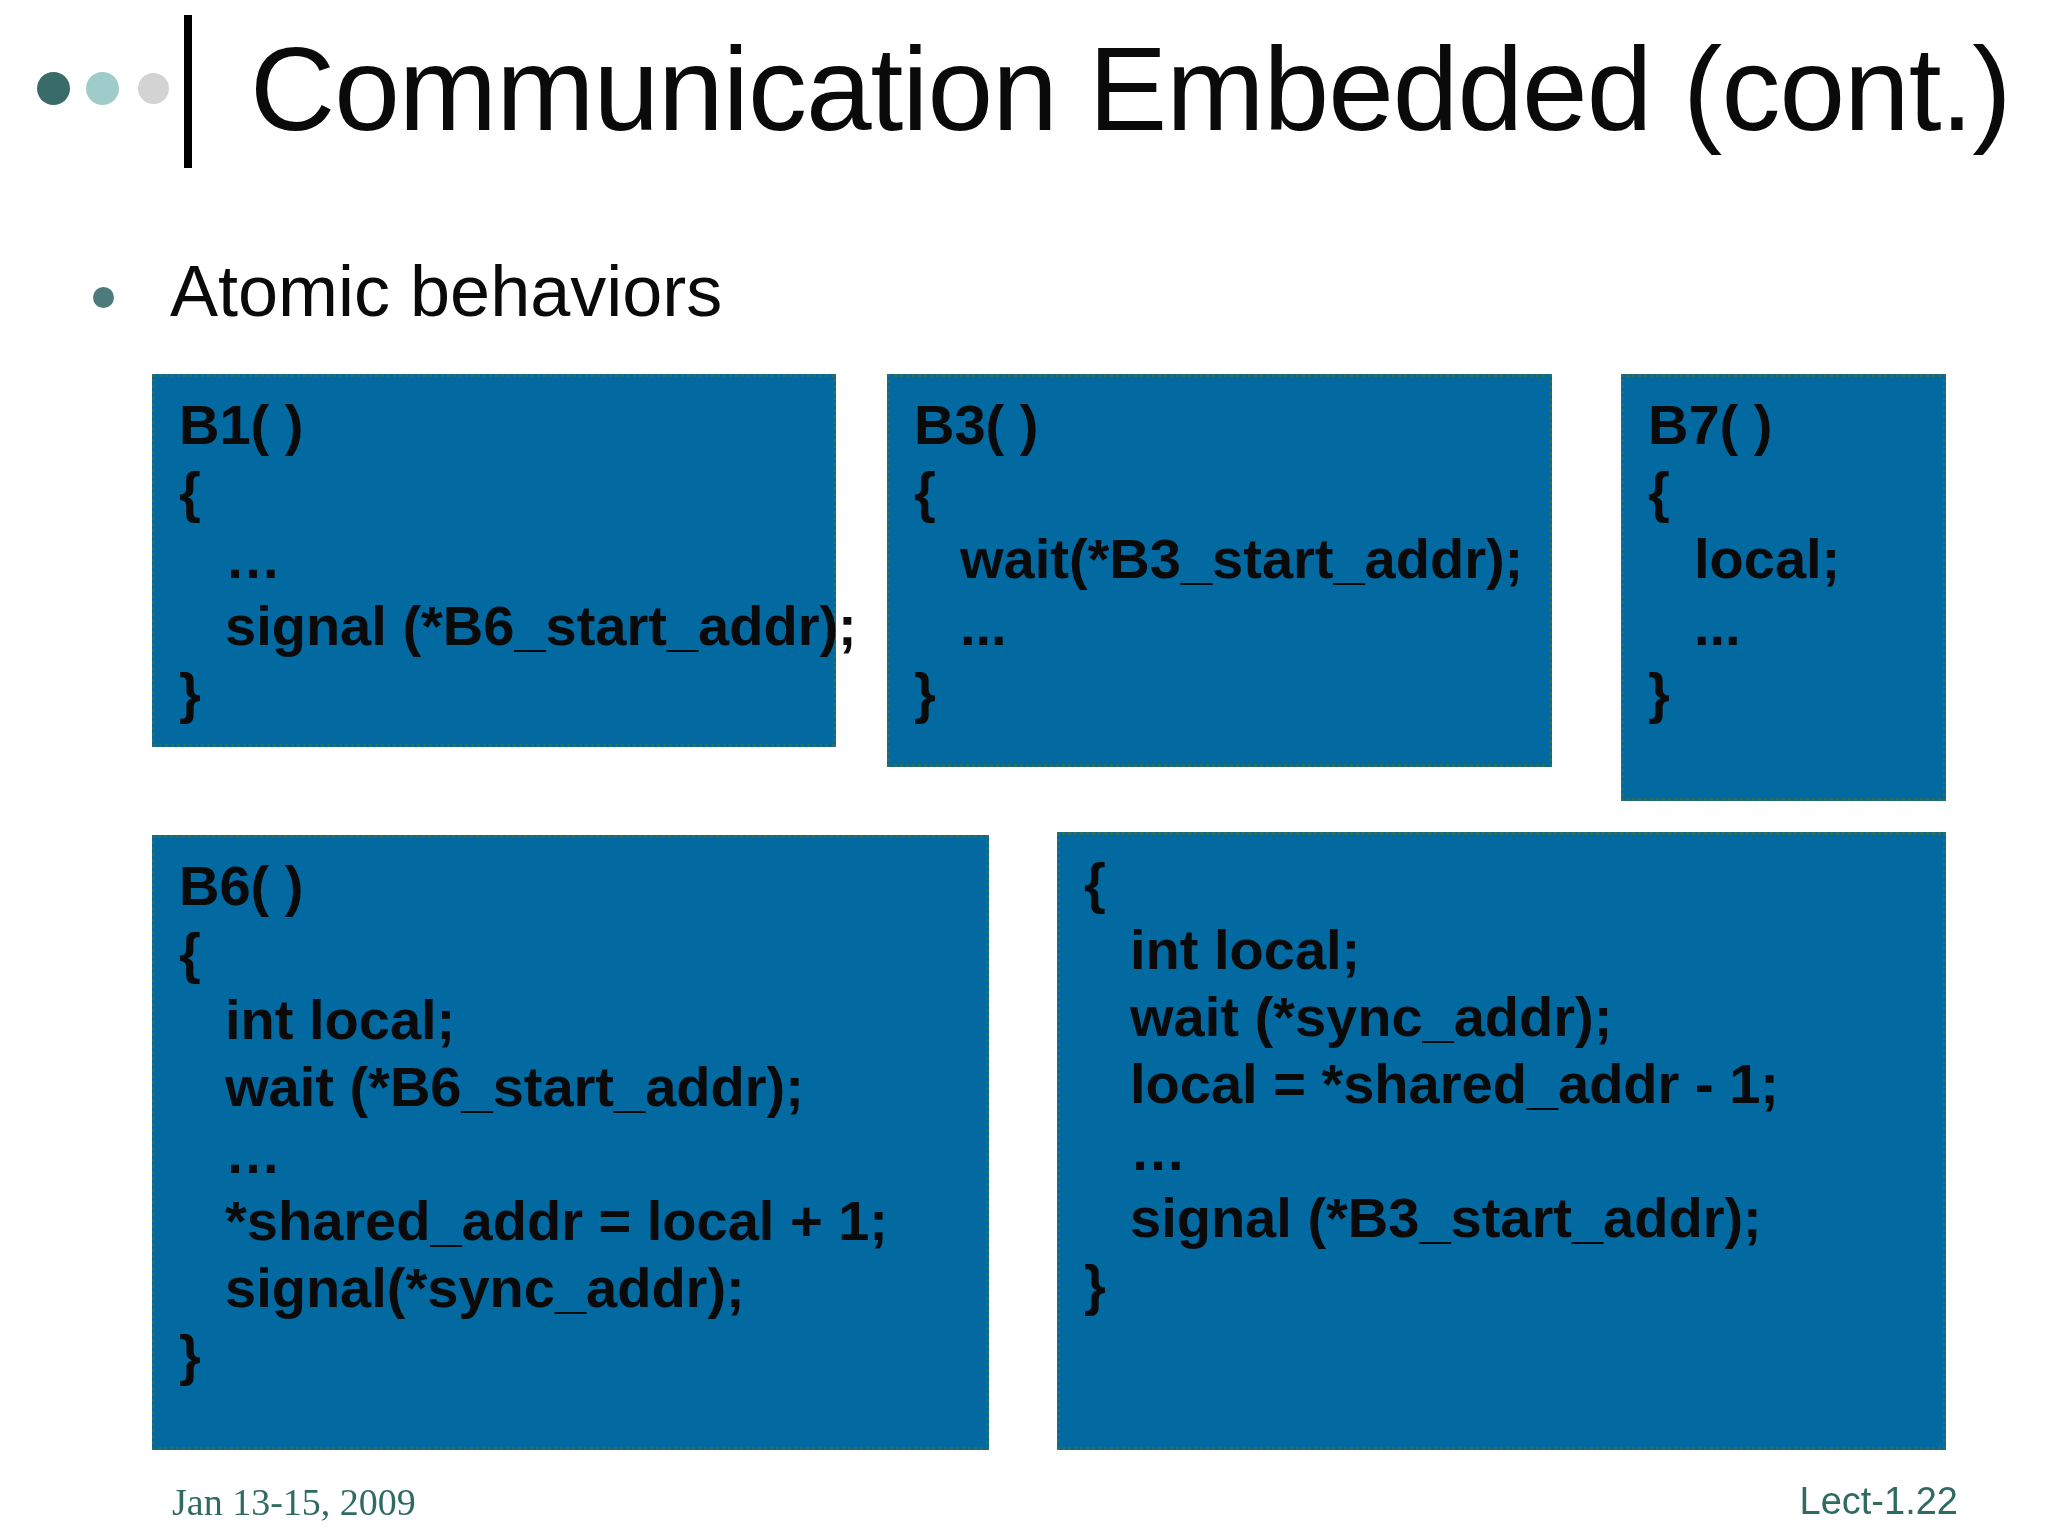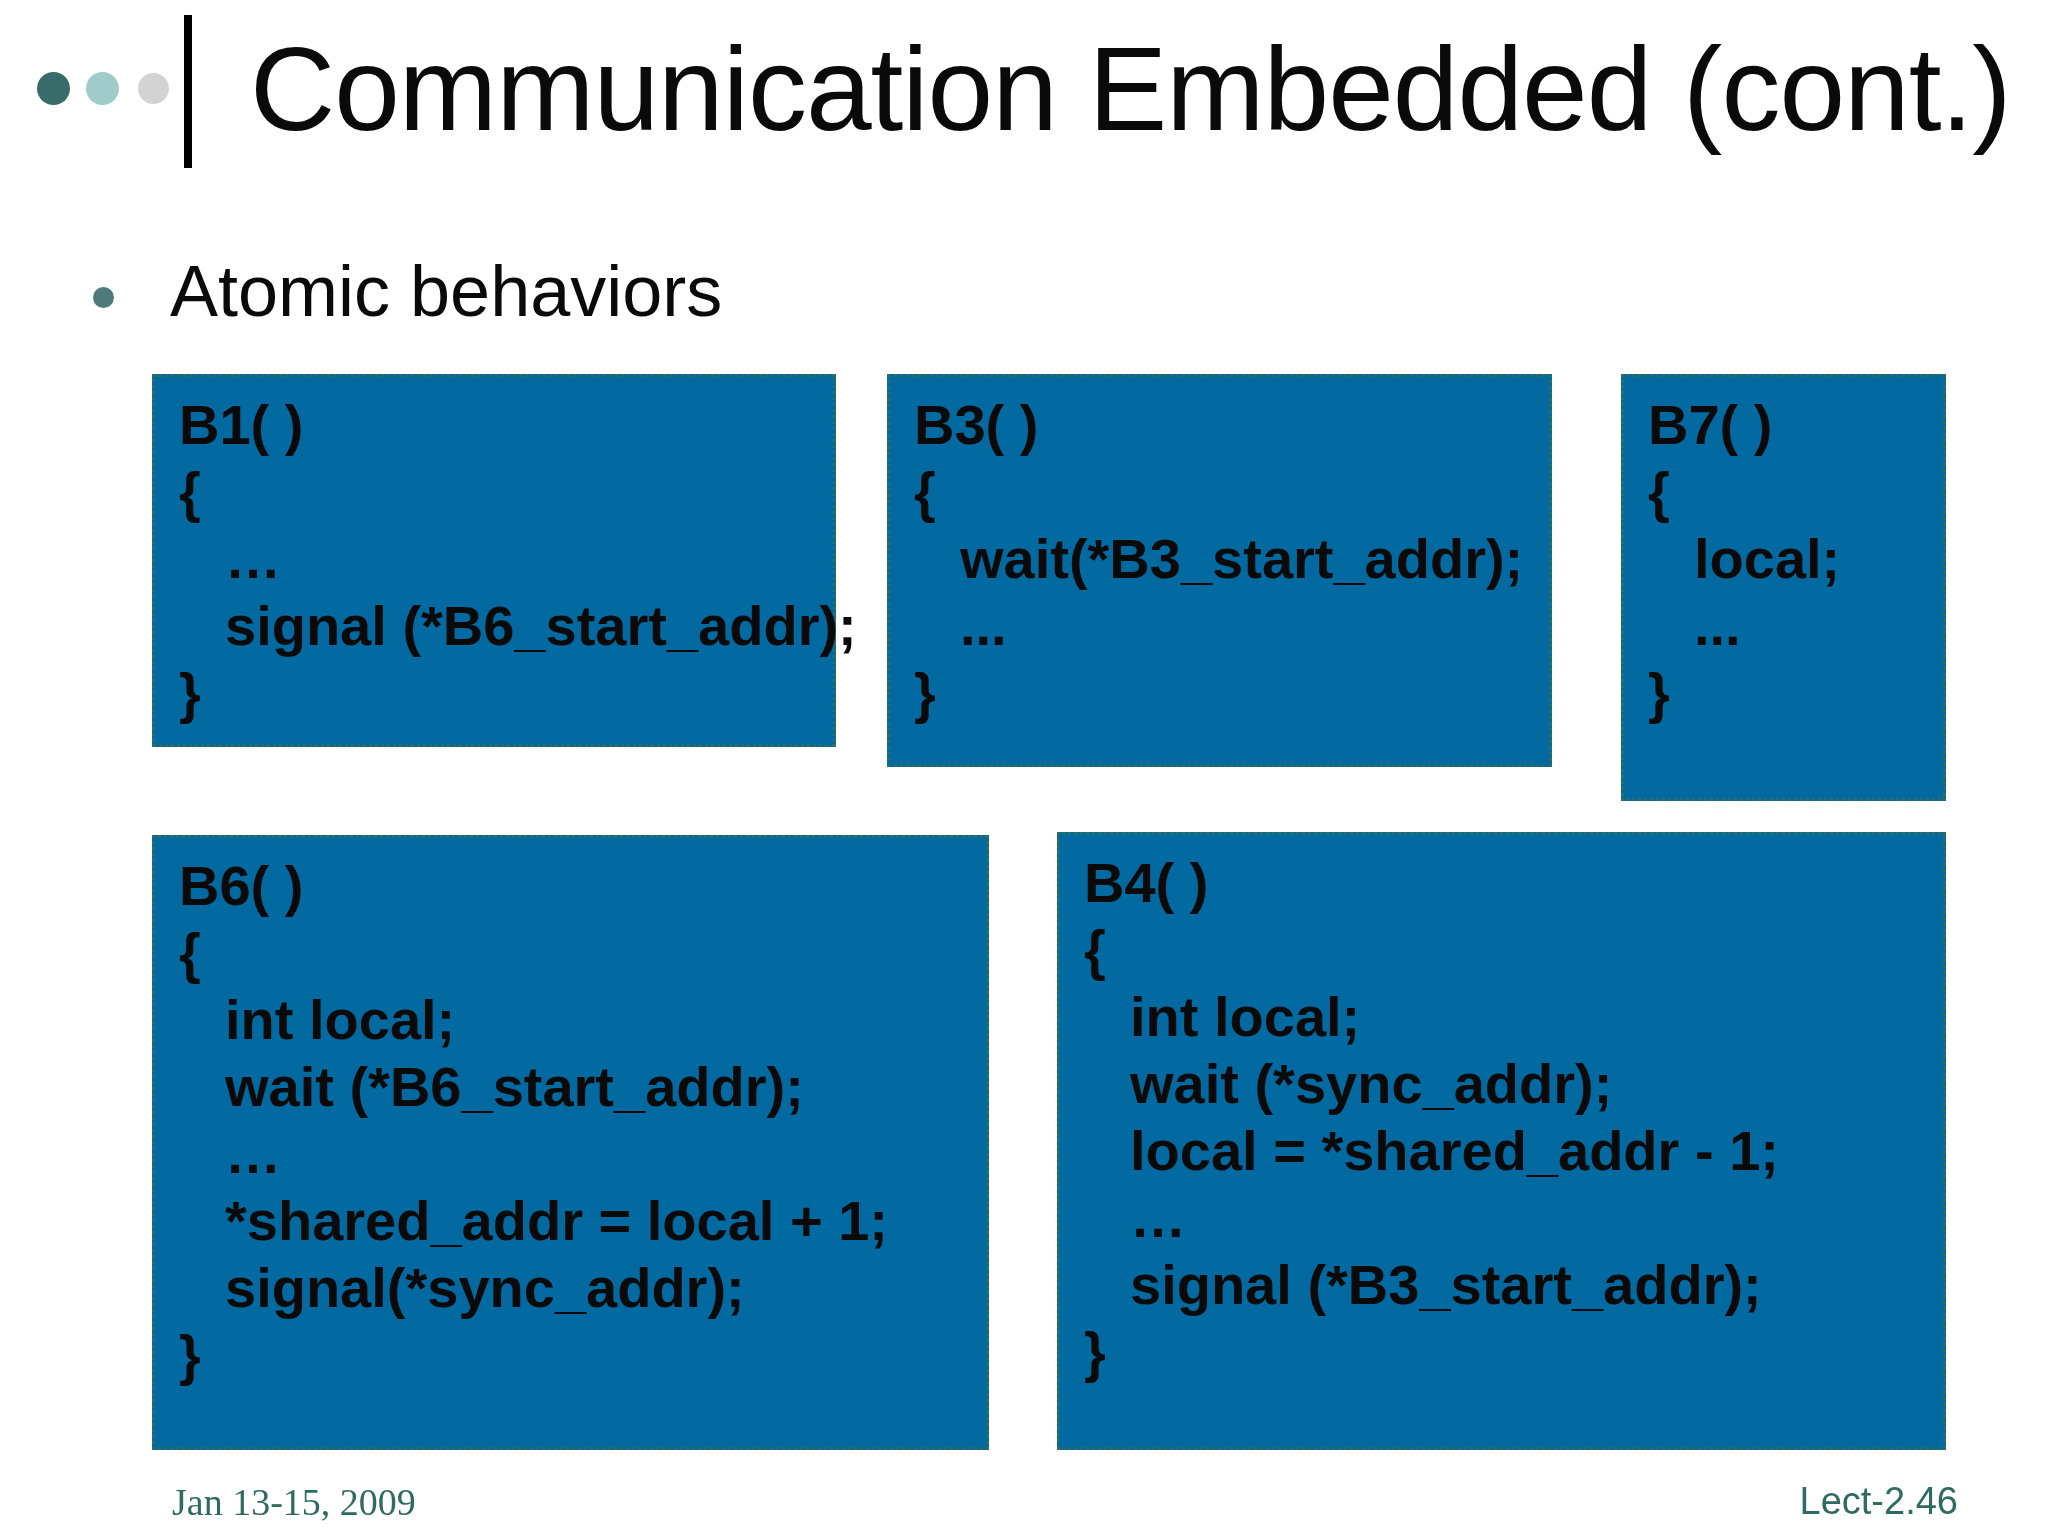--- a/index.html
+++ b/index.html
@@ -102,26 +102,25 @@
       <div class="code-line">B6( )</div>
       <div class="code-line">{</div>
       <div class="code-line indent">int local;</div>
       <div class="code-line indent">wait (*B6_start_addr);</div>
       <div class="code-line indent">…</div>
       <div class="code-line indent">*shared_addr = local + 1;</div>
       <div class="code-line indent">signal(*sync_addr);</div>
       <div class="code-line">}</div>
     </div>
   <div class="code-box" id="box-b4">
-      <div class="code-line">B4( )</div>
       <div class="code-line">{</div>
       <div class="code-line indent">int local;</div>
       <div class="code-line indent">wait (*sync_addr);</div>
       <div class="code-line indent">local = *shared_addr - 1;</div>
       <div class="code-line indent">…</div>
       <div class="code-line indent">signal (*B3_start_addr);</div>
       <div class="code-line">}</div>
     </div>
 
   <div class="footer-text" id="footer-left">Jan 13-15, 2009</div>
-  <div id="footer-right">Lect-2.46</div>
+  <div id="footer-right">Lect-1.22</div>
 
 </div>
 
 </body></html>

